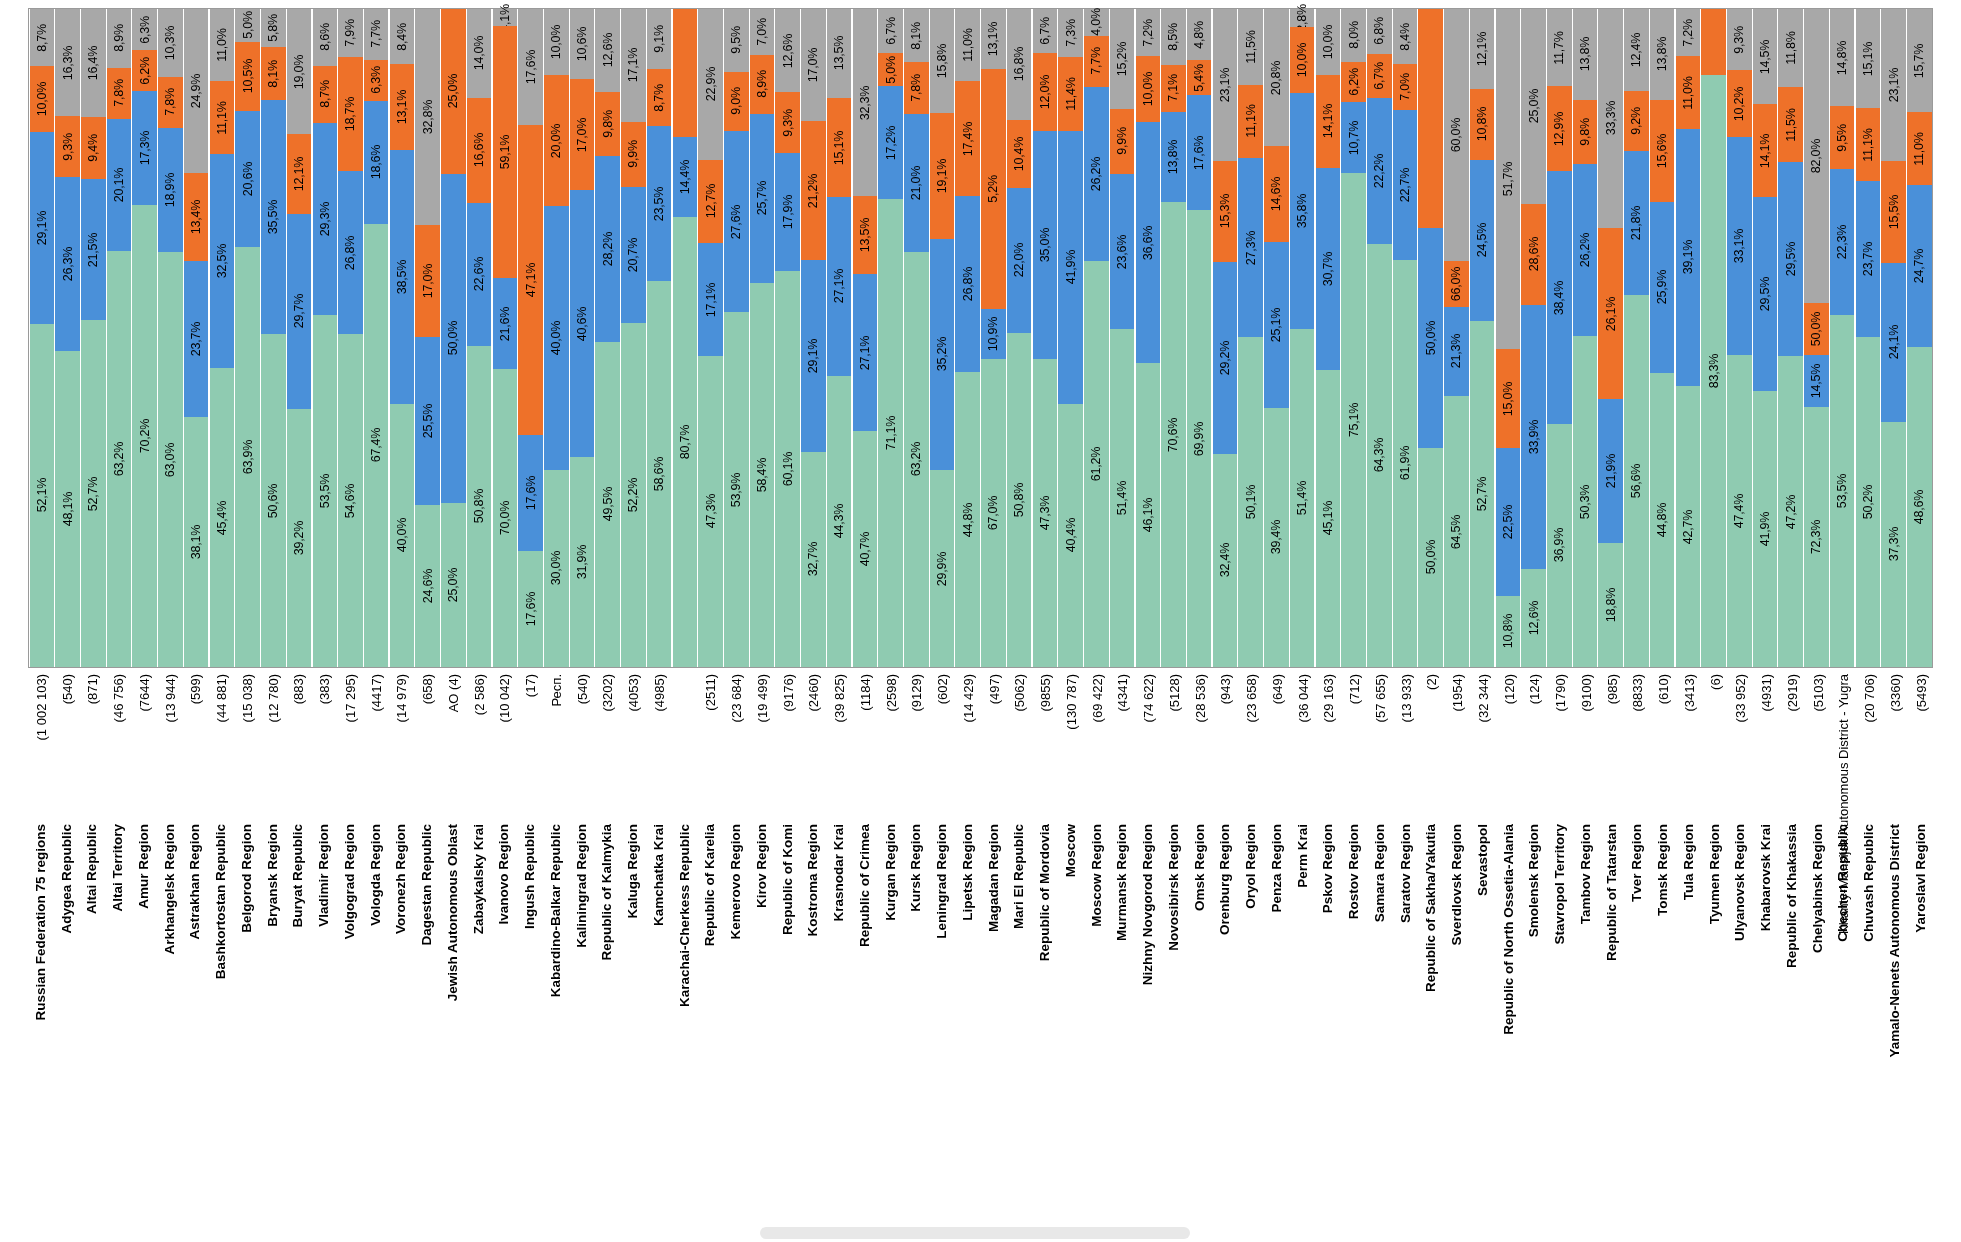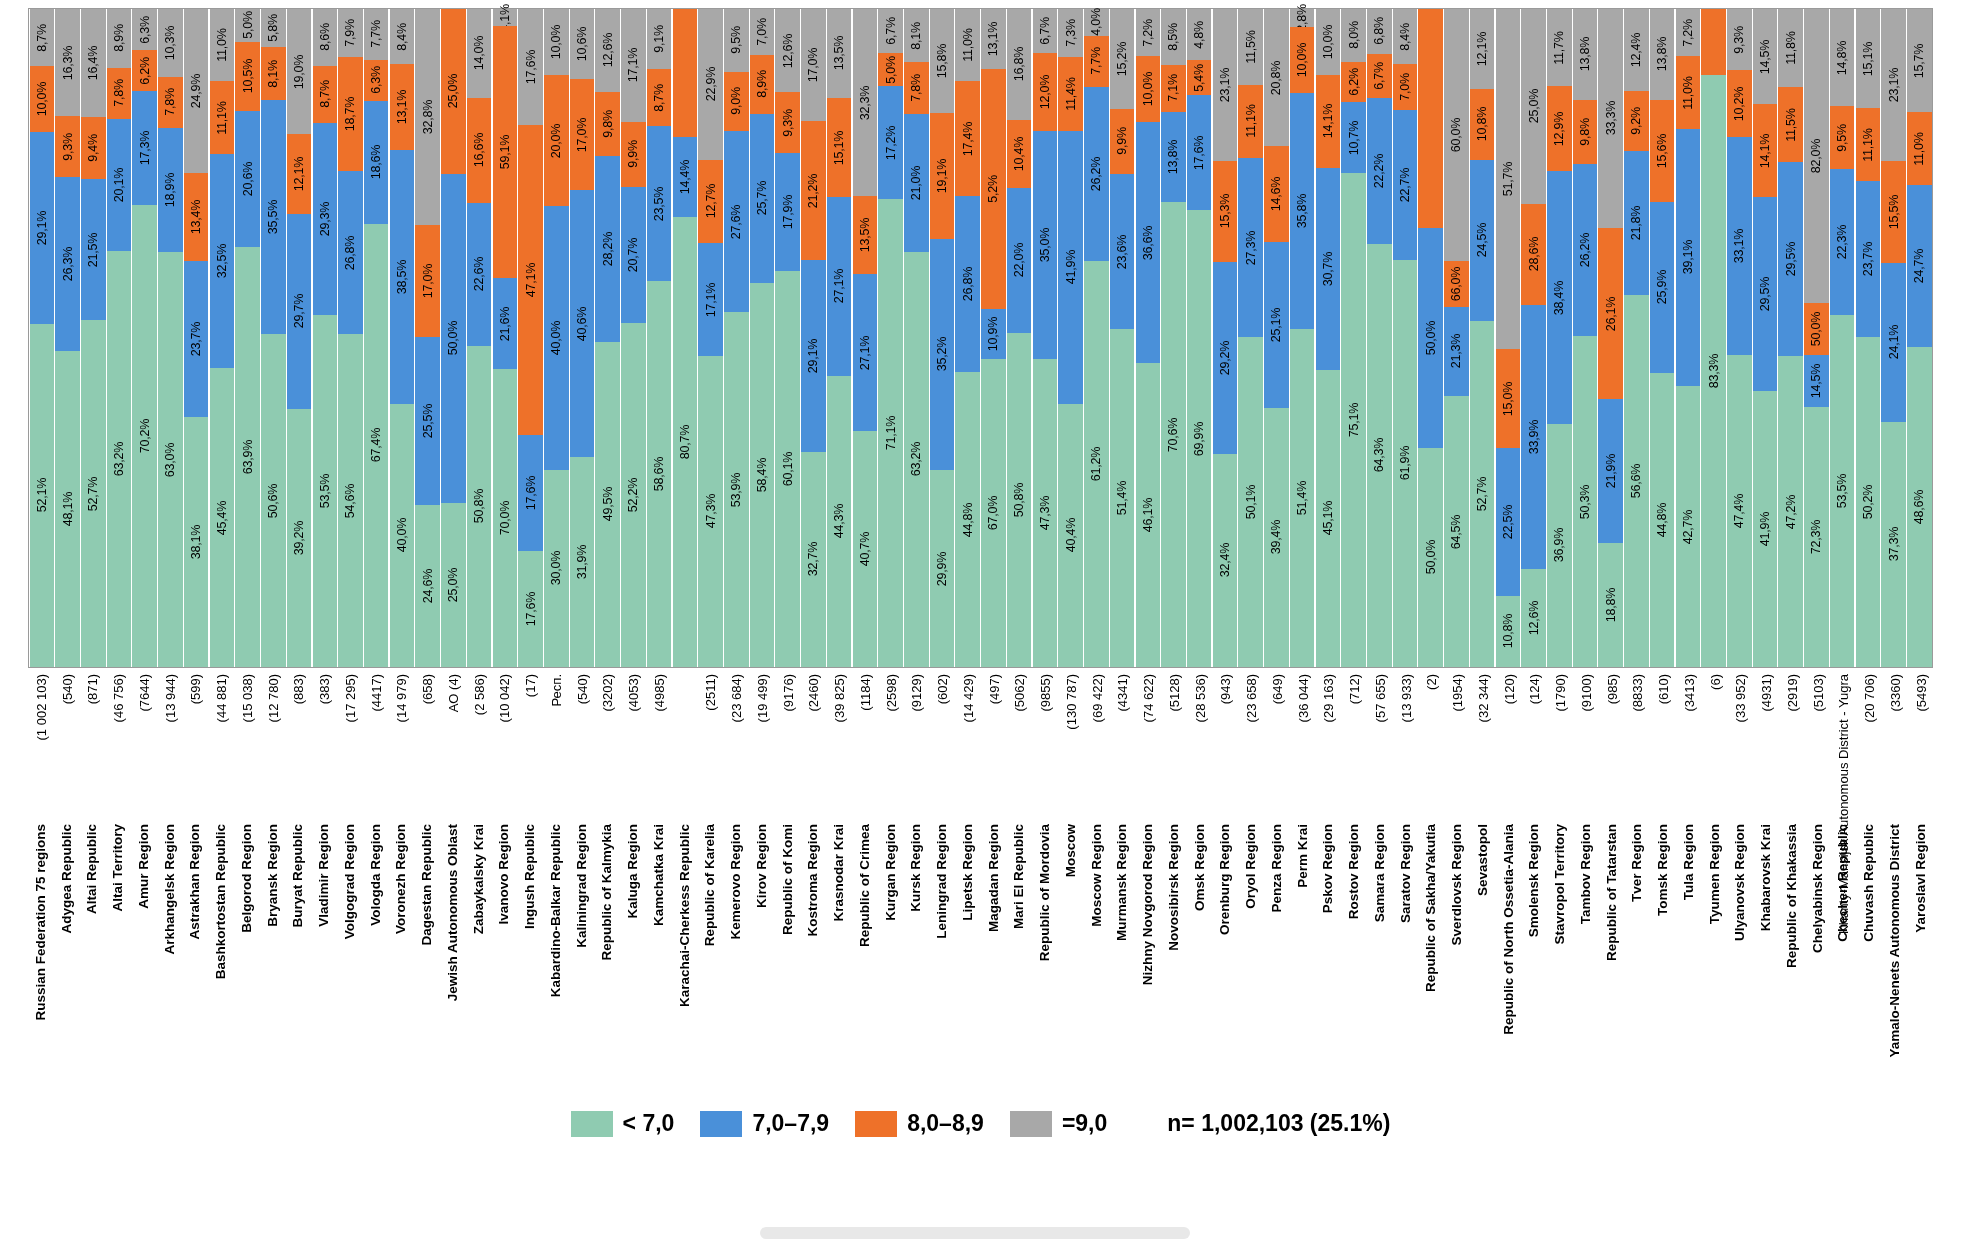--- a/index.html
+++ b/index.html
@@ -1461,34 +1461,15 @@
       <div class="xcol">
         <span class="xn">(3360)</span>
         <span class="xname">Yamalo-Nenets Autonomous District</span>
       </div>
       <div class="xcol">
         <span class="xn">(5493)</span>
         <span class="xname">Yaroslavl Region</span>
       </div>
     </div>
 
-  <div class="legend">
-    <div class="legend-item">
-      <span class="swatch s1"></span>
-      <span class="legend-text">&lt; 7,0</span>
-    </div>
-    <div class="legend-item">
-      <span class="swatch s2"></span>
-      <span class="legend-text">7,0–7,9</span>
-    </div>
-    <div class="legend-item">
-      <span class="swatch s3"></span>
-      <span class="legend-text">8,0–8,9</span>
-    </div>
-    <div class="legend-item">
-      <span class="swatch s4"></span>
-      <span class="legend-text">=9,0</span>
-    </div>
-    <span class="legend-n">n= 1,002,103 (25.1%)</span>
-  </div>
 
   <div class="scrollbar"></div>
 </div>
 
 </body></html>

